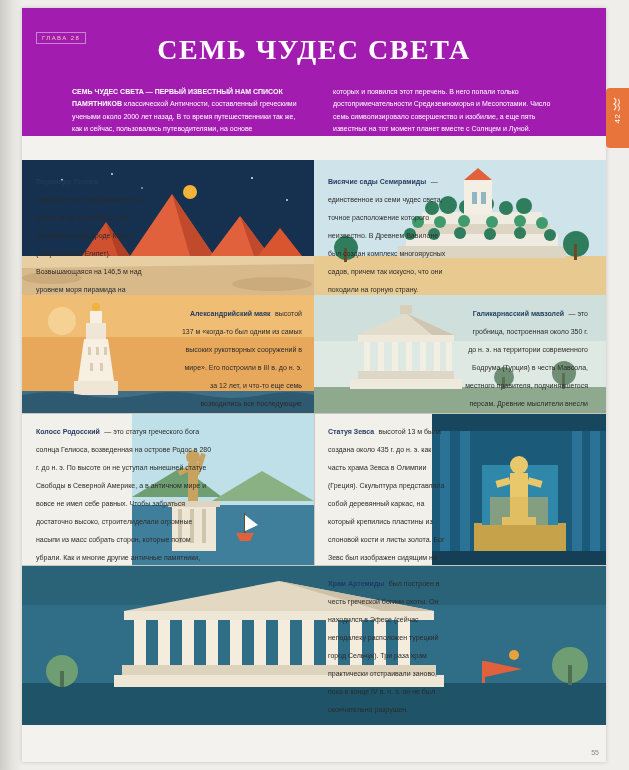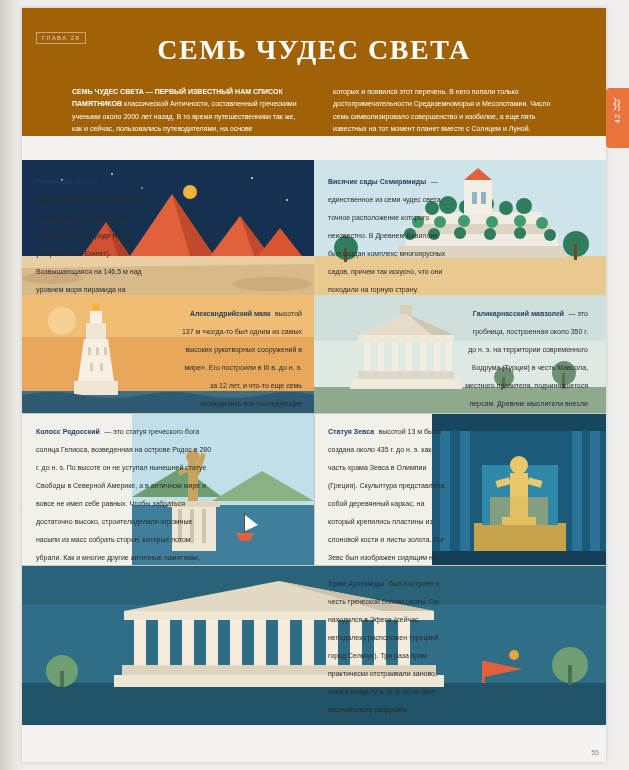--- a/index.html
+++ b/index.html
@@ -33,21 +33,21 @@
   .thumb-tab .tabnum{
     color:#fff;font-size:8px;transform:rotate(-90deg);letter-spacing:.5px;
   }
   .wave{
     position:absolute;right:4px;top:96px;width:14px;height:18px;
   }
 
   
   .hero{
     position:absolute;left:22px;top:8px;width:584px;height:128px;
-    background:#a16207;
+    background:#a21caf;
   }
   .chapter-tag{
     position:absolute;left:14px;top:24px;
     color:#f6c9b8;font-size:6px;letter-spacing:1.4px;
     border:1px solid rgba(255,255,255,.45);
     padding:2px 5px;
   }
   .hero-title{
     position:absolute;left:0;right:0;top:26px;
     text-align:center;color:#ffffff;

